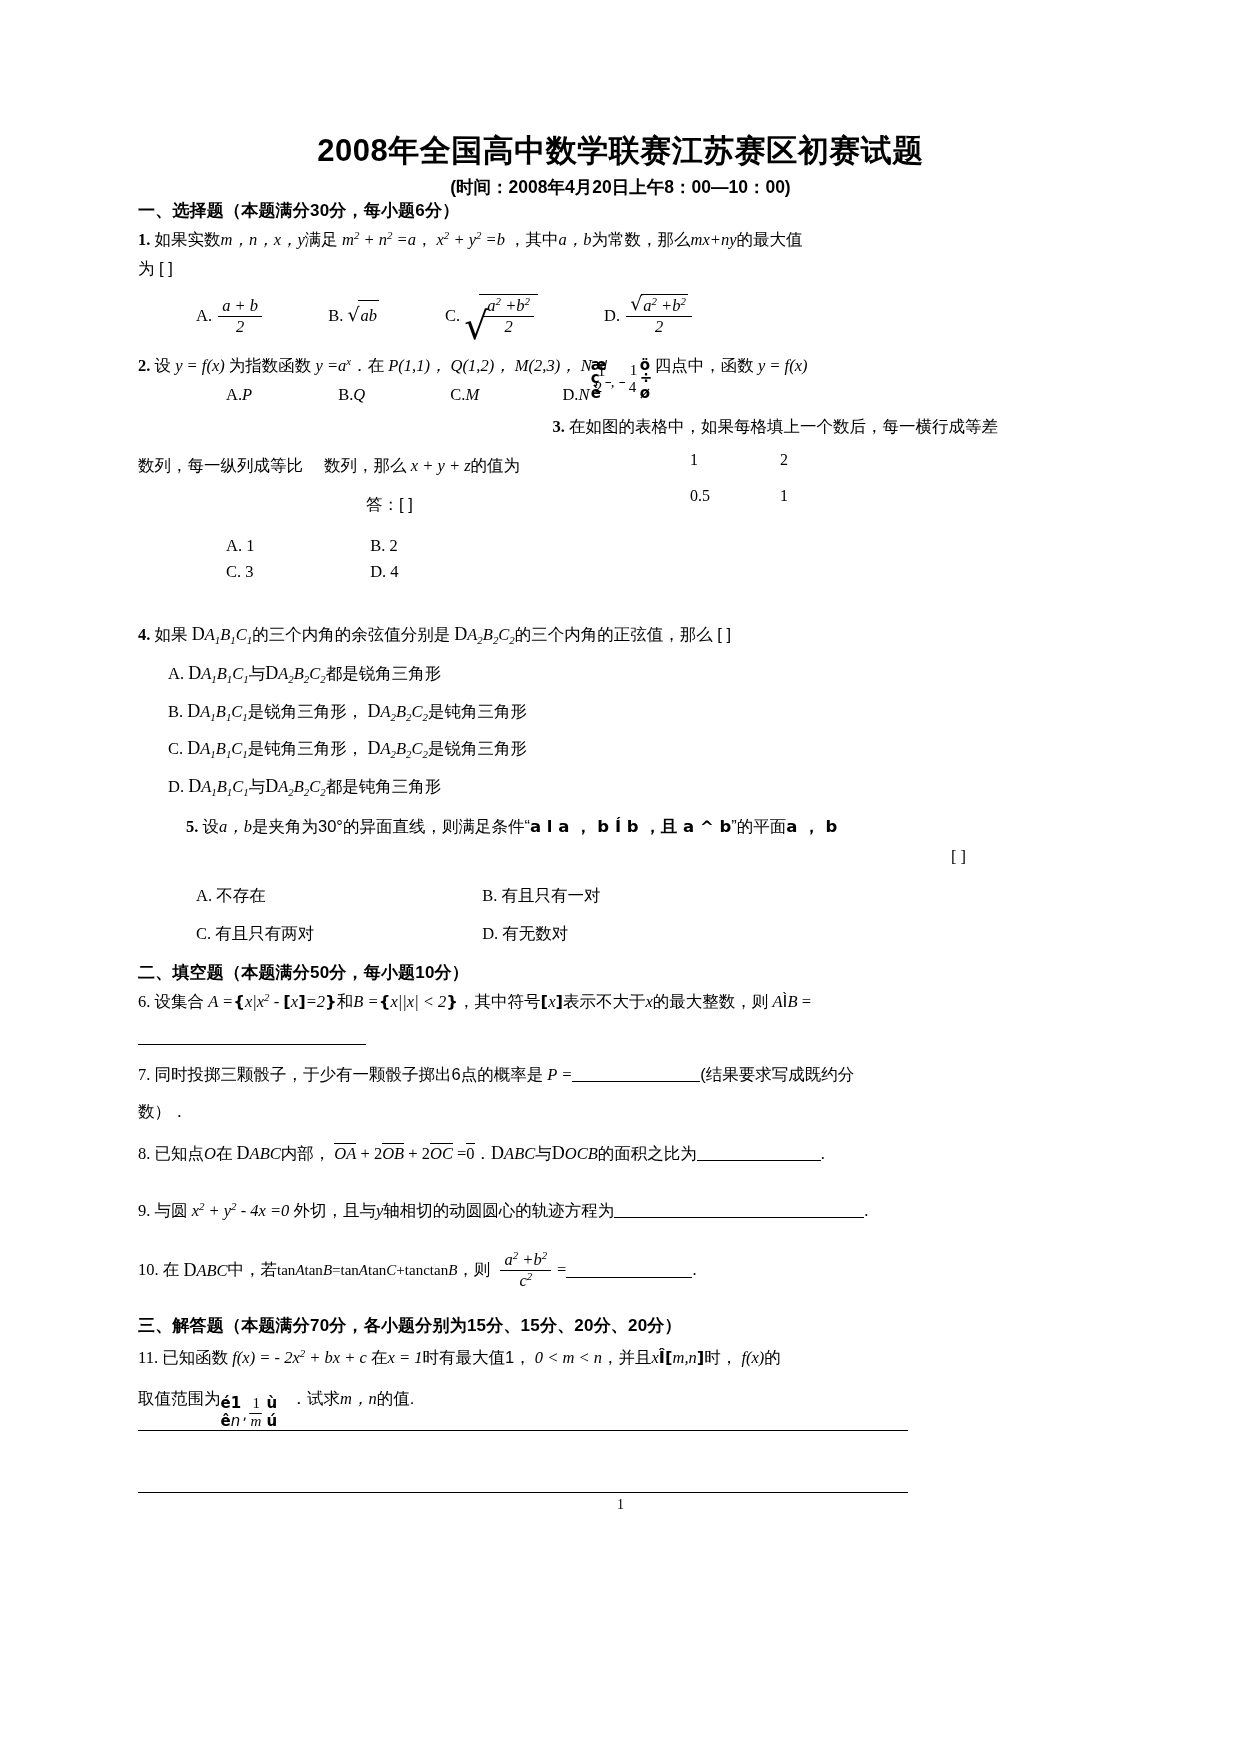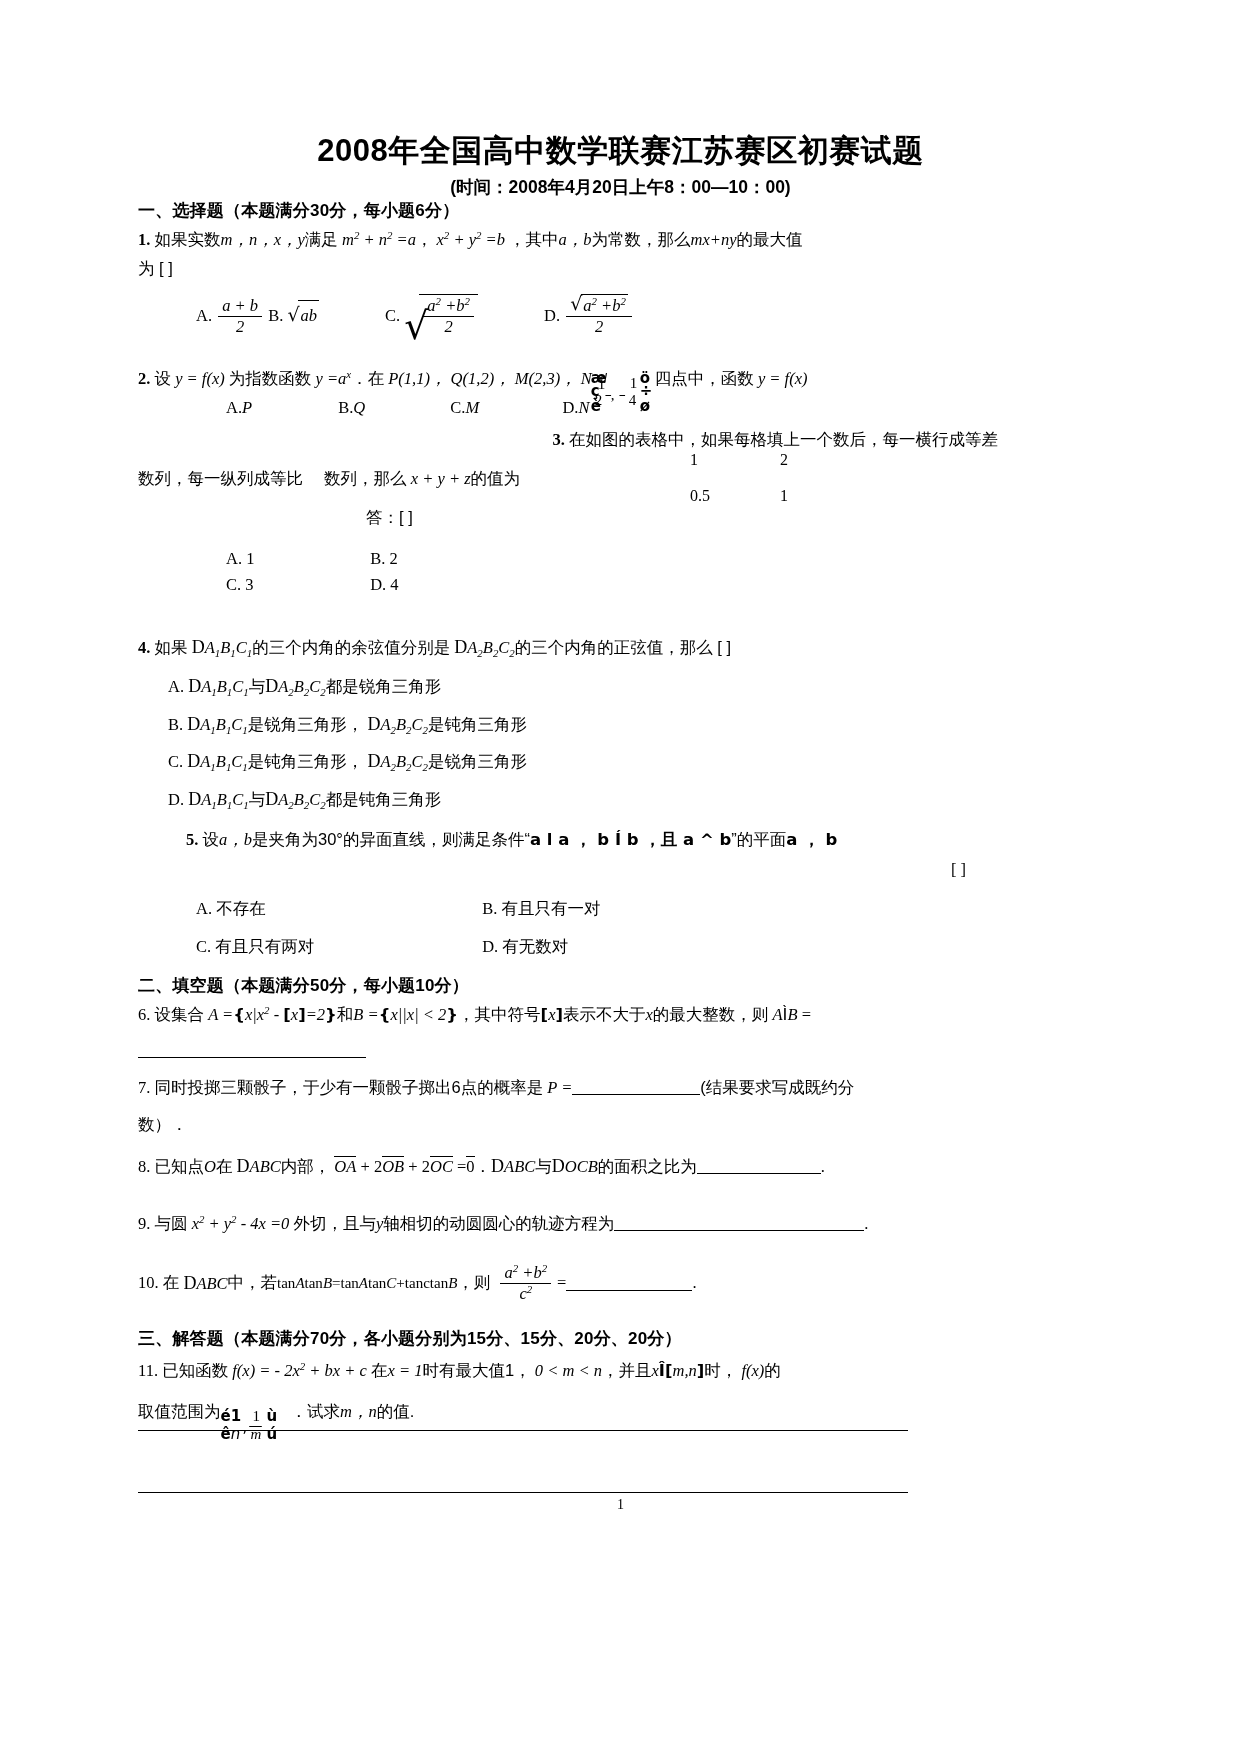--- a/index.html
+++ b/index.html
@@ -157,21 +157,21 @@
     </div>
 
     <div class="opts" style="margin-top:12px;margin-bottom:14px;">
       <span class="opt" style="margin-left:58px;">
         <span>A.</span>
         <span class="frac">
           <span class="num">a + b</span>
           <span class="den">2</span>
         </span>
       </span>
-      <span class="opt" style="">
+      <span class="opt" style="margin-left:60px;">
         <span>B.</span>
         <span class="rad"><i class="under">ab</i></span>
       </span>
       <span class="opt" style="margin-left:62px;">
         <span>C.</span>
         <span class="rad tall"><span class="under">
           <span class="frac" style="vertical-align:-0.62em;">
             <span class="num"><i>a</i><sup>2</sup> +<i>b</i><sup>2</sup></span>
             <span class="den">2</span>
           </span>
@@ -179,21 +179,21 @@
       </span>
       <span class="opt" style="margin-left:62px;">
         <span>D.</span>
         <span class="frac">
           <span class="num"><span class="rad"><span class="under"><i>a</i><sup>2</sup> +<i>b</i><sup>2</sup></span></span></span>
           <span class="den">2</span>
         </span>
       </span>
     </div>
 
-    <div class="q" style="margin-top:29px;position:relative;">
+    <div class="q" style="margin-top:16px;position:relative;">
       <span class="qn">2.</span>
       <span class="zh">设</span>
       <i class="mi">y = f(x)</i>
       <span class="zh">为指数函数</span>
       <i class="mi">y =a<sup>x</sup></i><span class="zh">．在</span>
       <i class="mi">P(1,1)，</i>
       <i class="mi">Q(1,2)，</i>
       <i class="mi">M(2,3)，</i>
       <i class="mi">N</i><span class="garbstack">
         <span style="left:-1px;top:-17px;font-size:15px;">æ</span>

